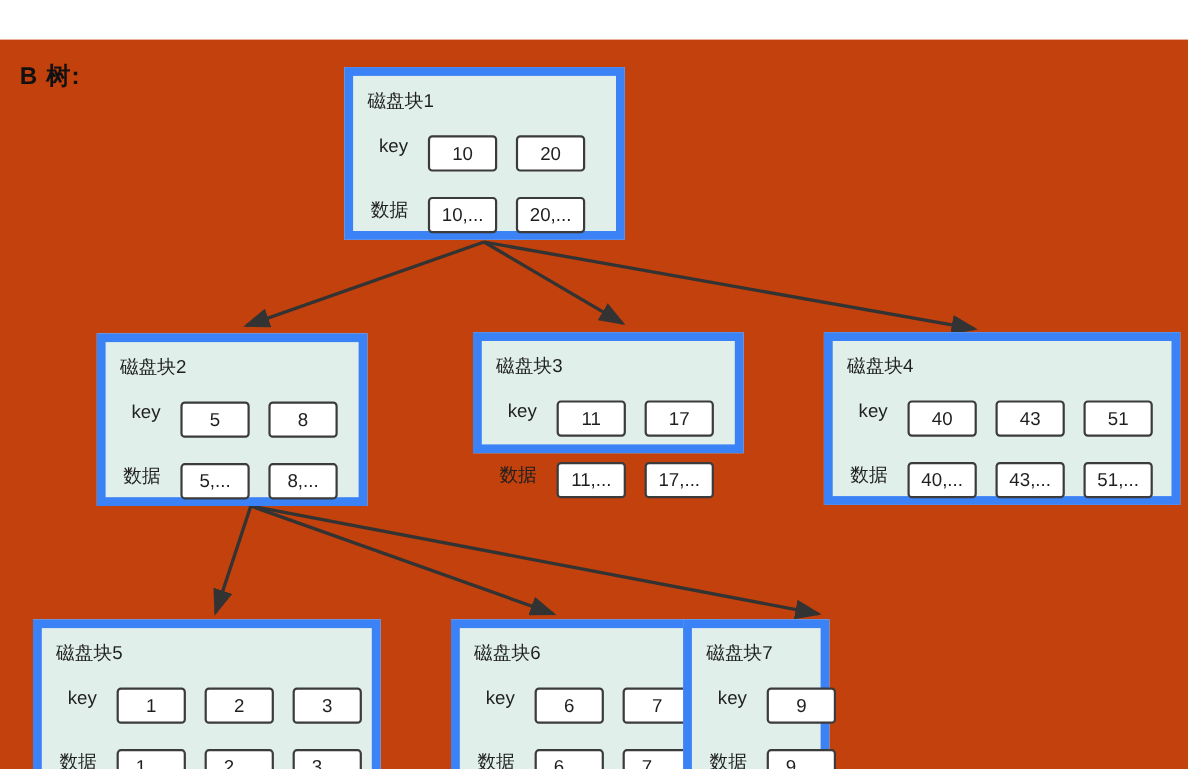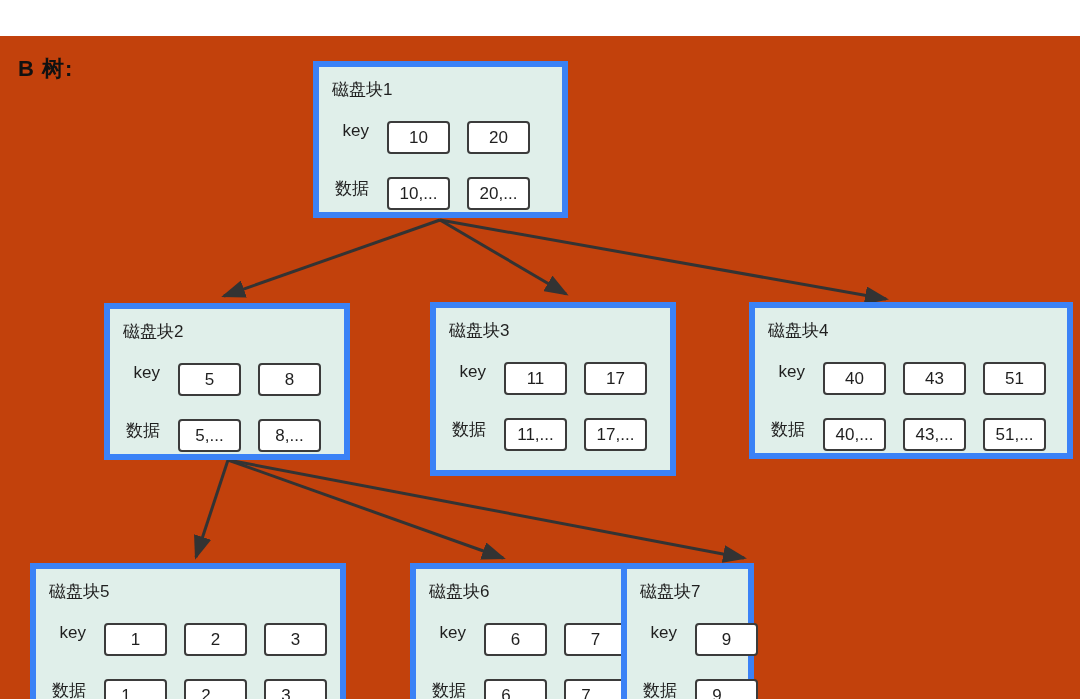--- a/index.html
+++ b/index.html
@@ -19,21 +19,21 @@
     font-size:22px;font-weight:bold;color:#111111;
     letter-spacing:1px;
   }
   .edges-layer{
     position:absolute;left:0;top:0;width:1080px;height:699px;
     pointer-events:none;
   }
   .node{
     position:absolute;
     background:#e0efea;
-    border:6px solid #3b82f6;
+    border:8px solid #3b82f6;
     box-sizing:border-box;
     padding-left:24px;
   }
   .node-title{
     position:absolute;left:13px;top:11px;
     font-size:17px;color:#1f1f1f;
   }
   .row{
     position:absolute;left:0;width:100%;height:34px;
     display:flex;align-items:flex-start;
@@ -48,22 +48,22 @@
     width:63px;height:33px;margin-right:17px;
     background:#ffffff;
     border:2.5px solid #3b3b3b;border-radius:4px;
     box-sizing:border-box;
     display:flex;align-items:center;justify-content:center;
     font-size:17px;color:#1f1f1f;flex:0 0 auto;
     white-space:nowrap;overflow:hidden;
   }
   
   .pos-n1{left:313px;top:25px;width:255px;height:157px;}
-  .pos-n2{left:104px;top:267px;width:246px;height:157px;}
-  .pos-n3{left:430px;top:266px;width:246px;height:174px;}
+  .pos-n2{left:88px;top:267px;width:246px;height:157px;}
+  .pos-n3{left:430px;top:266px;width:246px;height:110px;}
   .pos-n4{left:749px;top:266px;width:324px;height:157px;}
   .pos-n5{left:30px;top:527px;width:316px;height:157px;}
   .pos-n6{left:410px;top:527px;width:246px;height:199px;}
   .pos-n7{left:621px;top:527px;width:133px;height:157px;}
   .watermark{
     position:absolute;right:10px;bottom:6px;
     font-size:16px;color:#d4d4d4;
     letter-spacing:1px;
   }
 </style>

